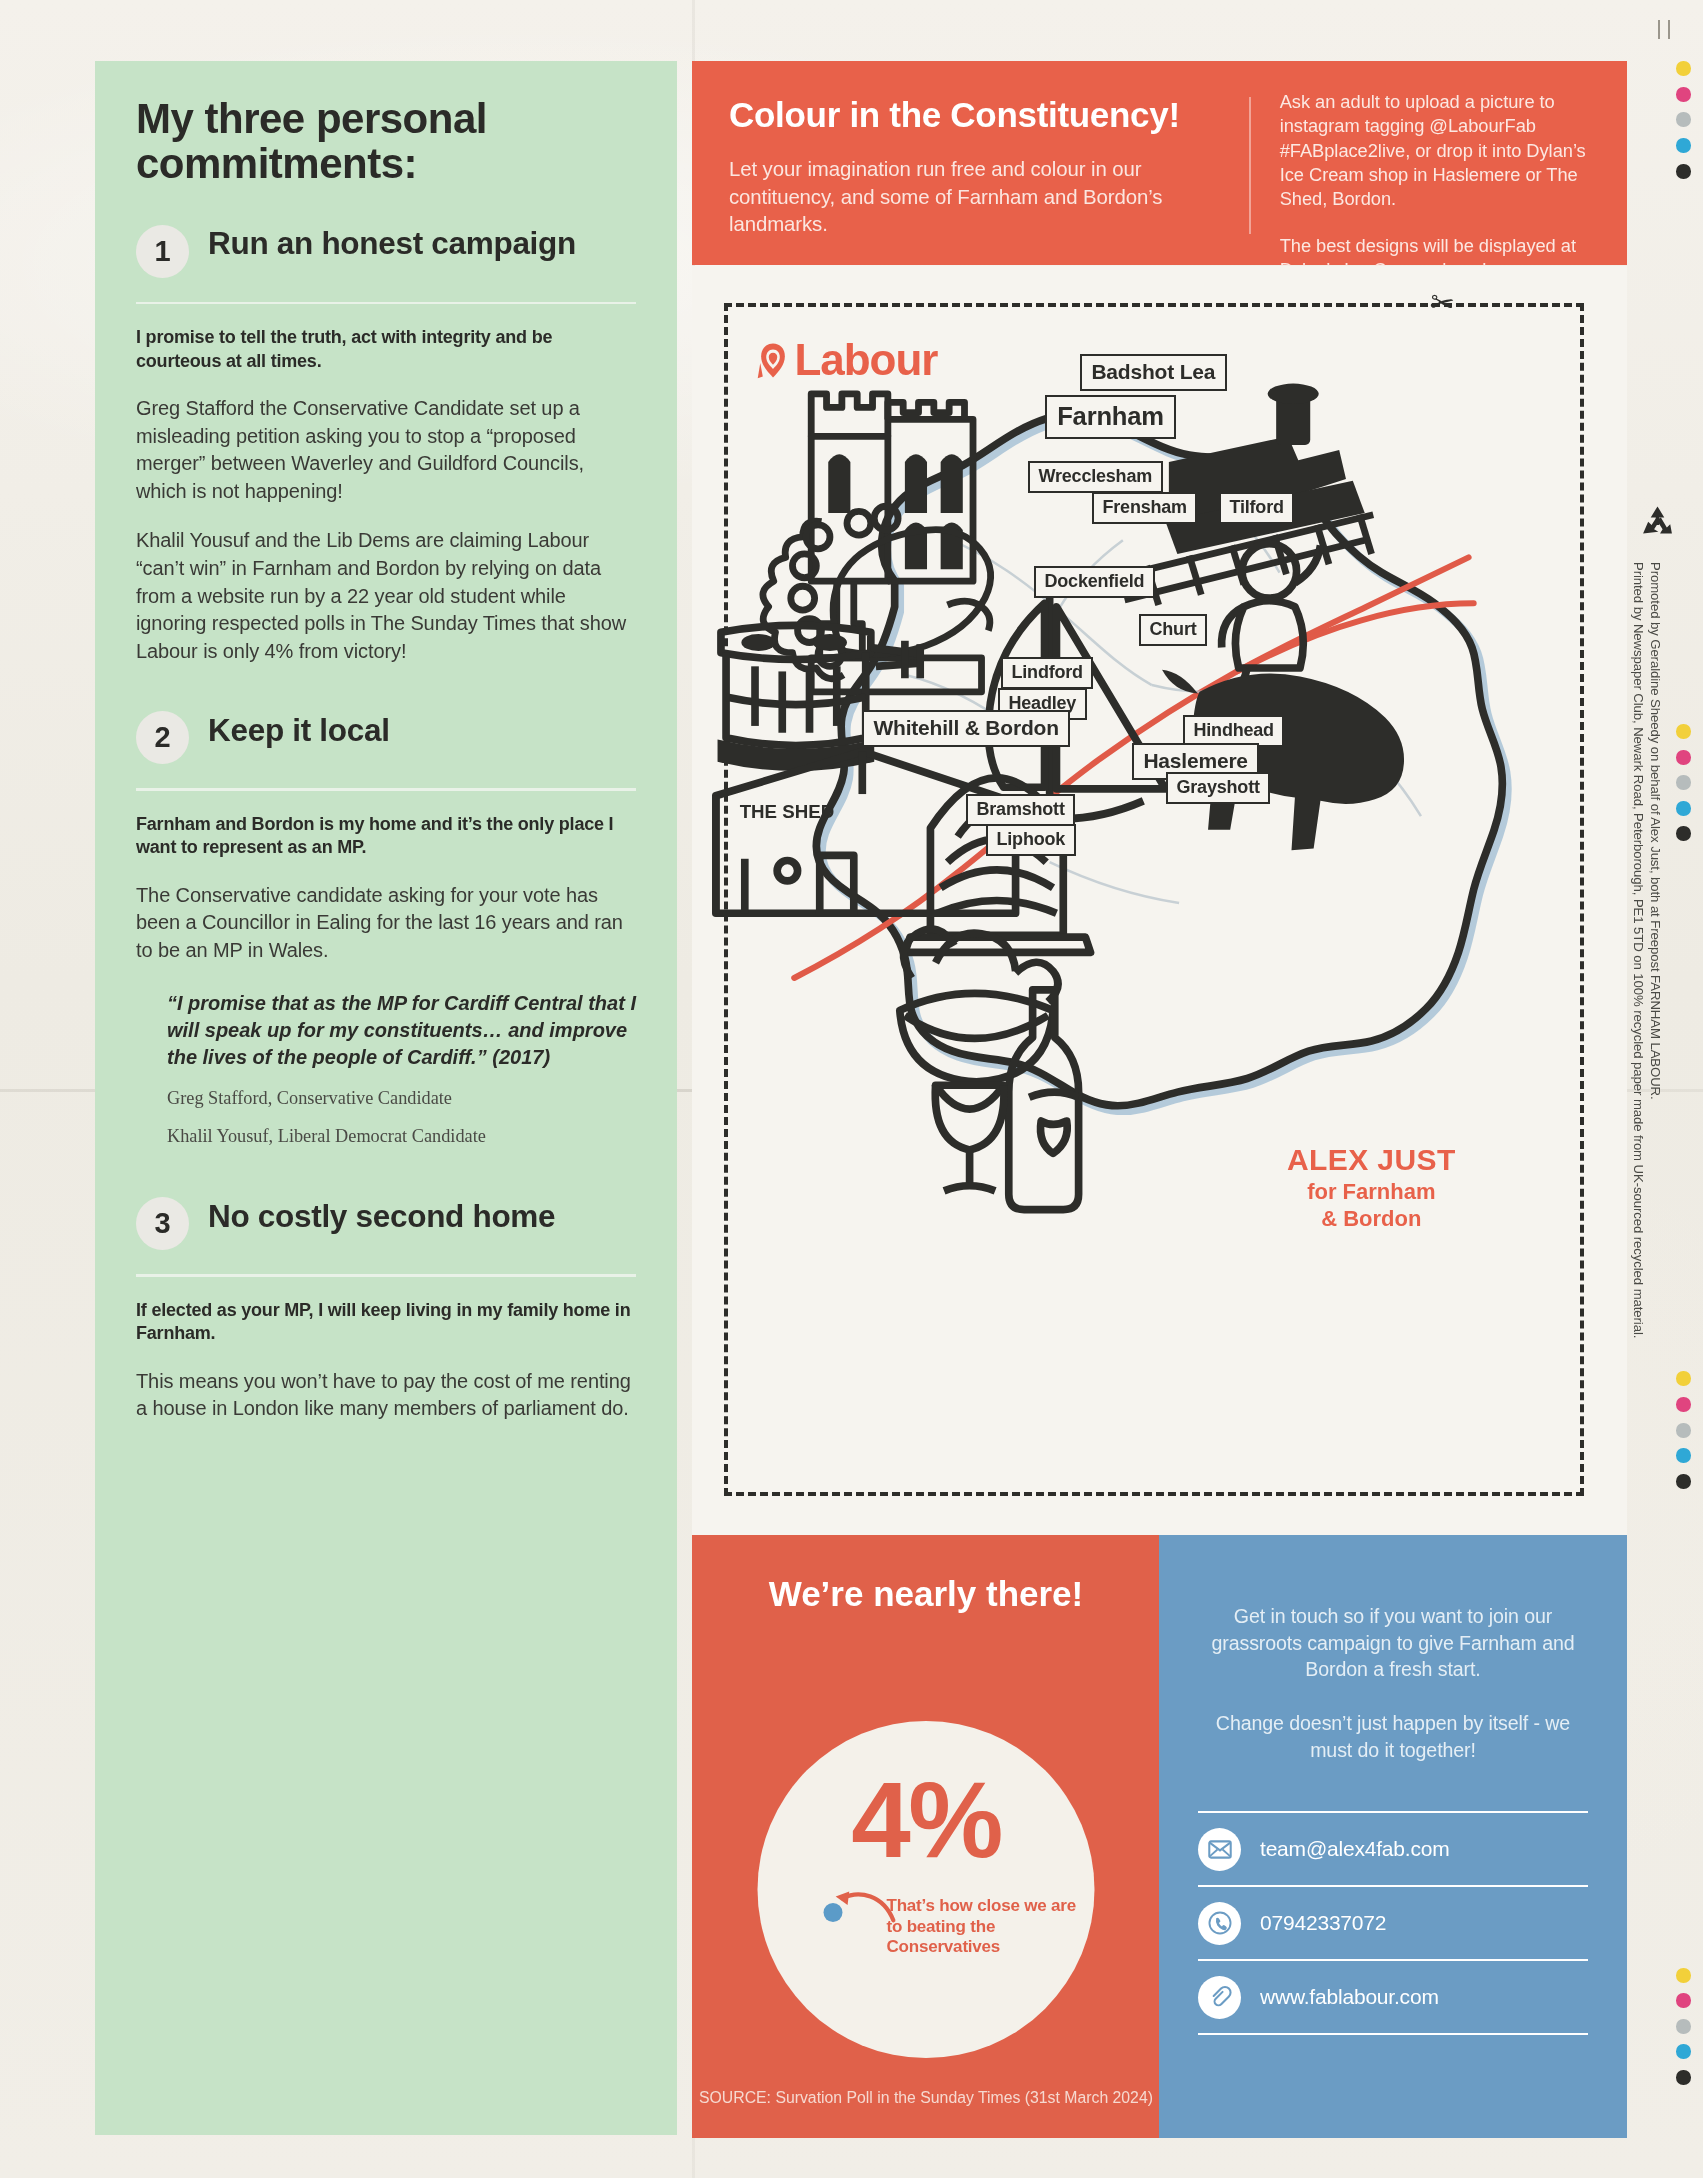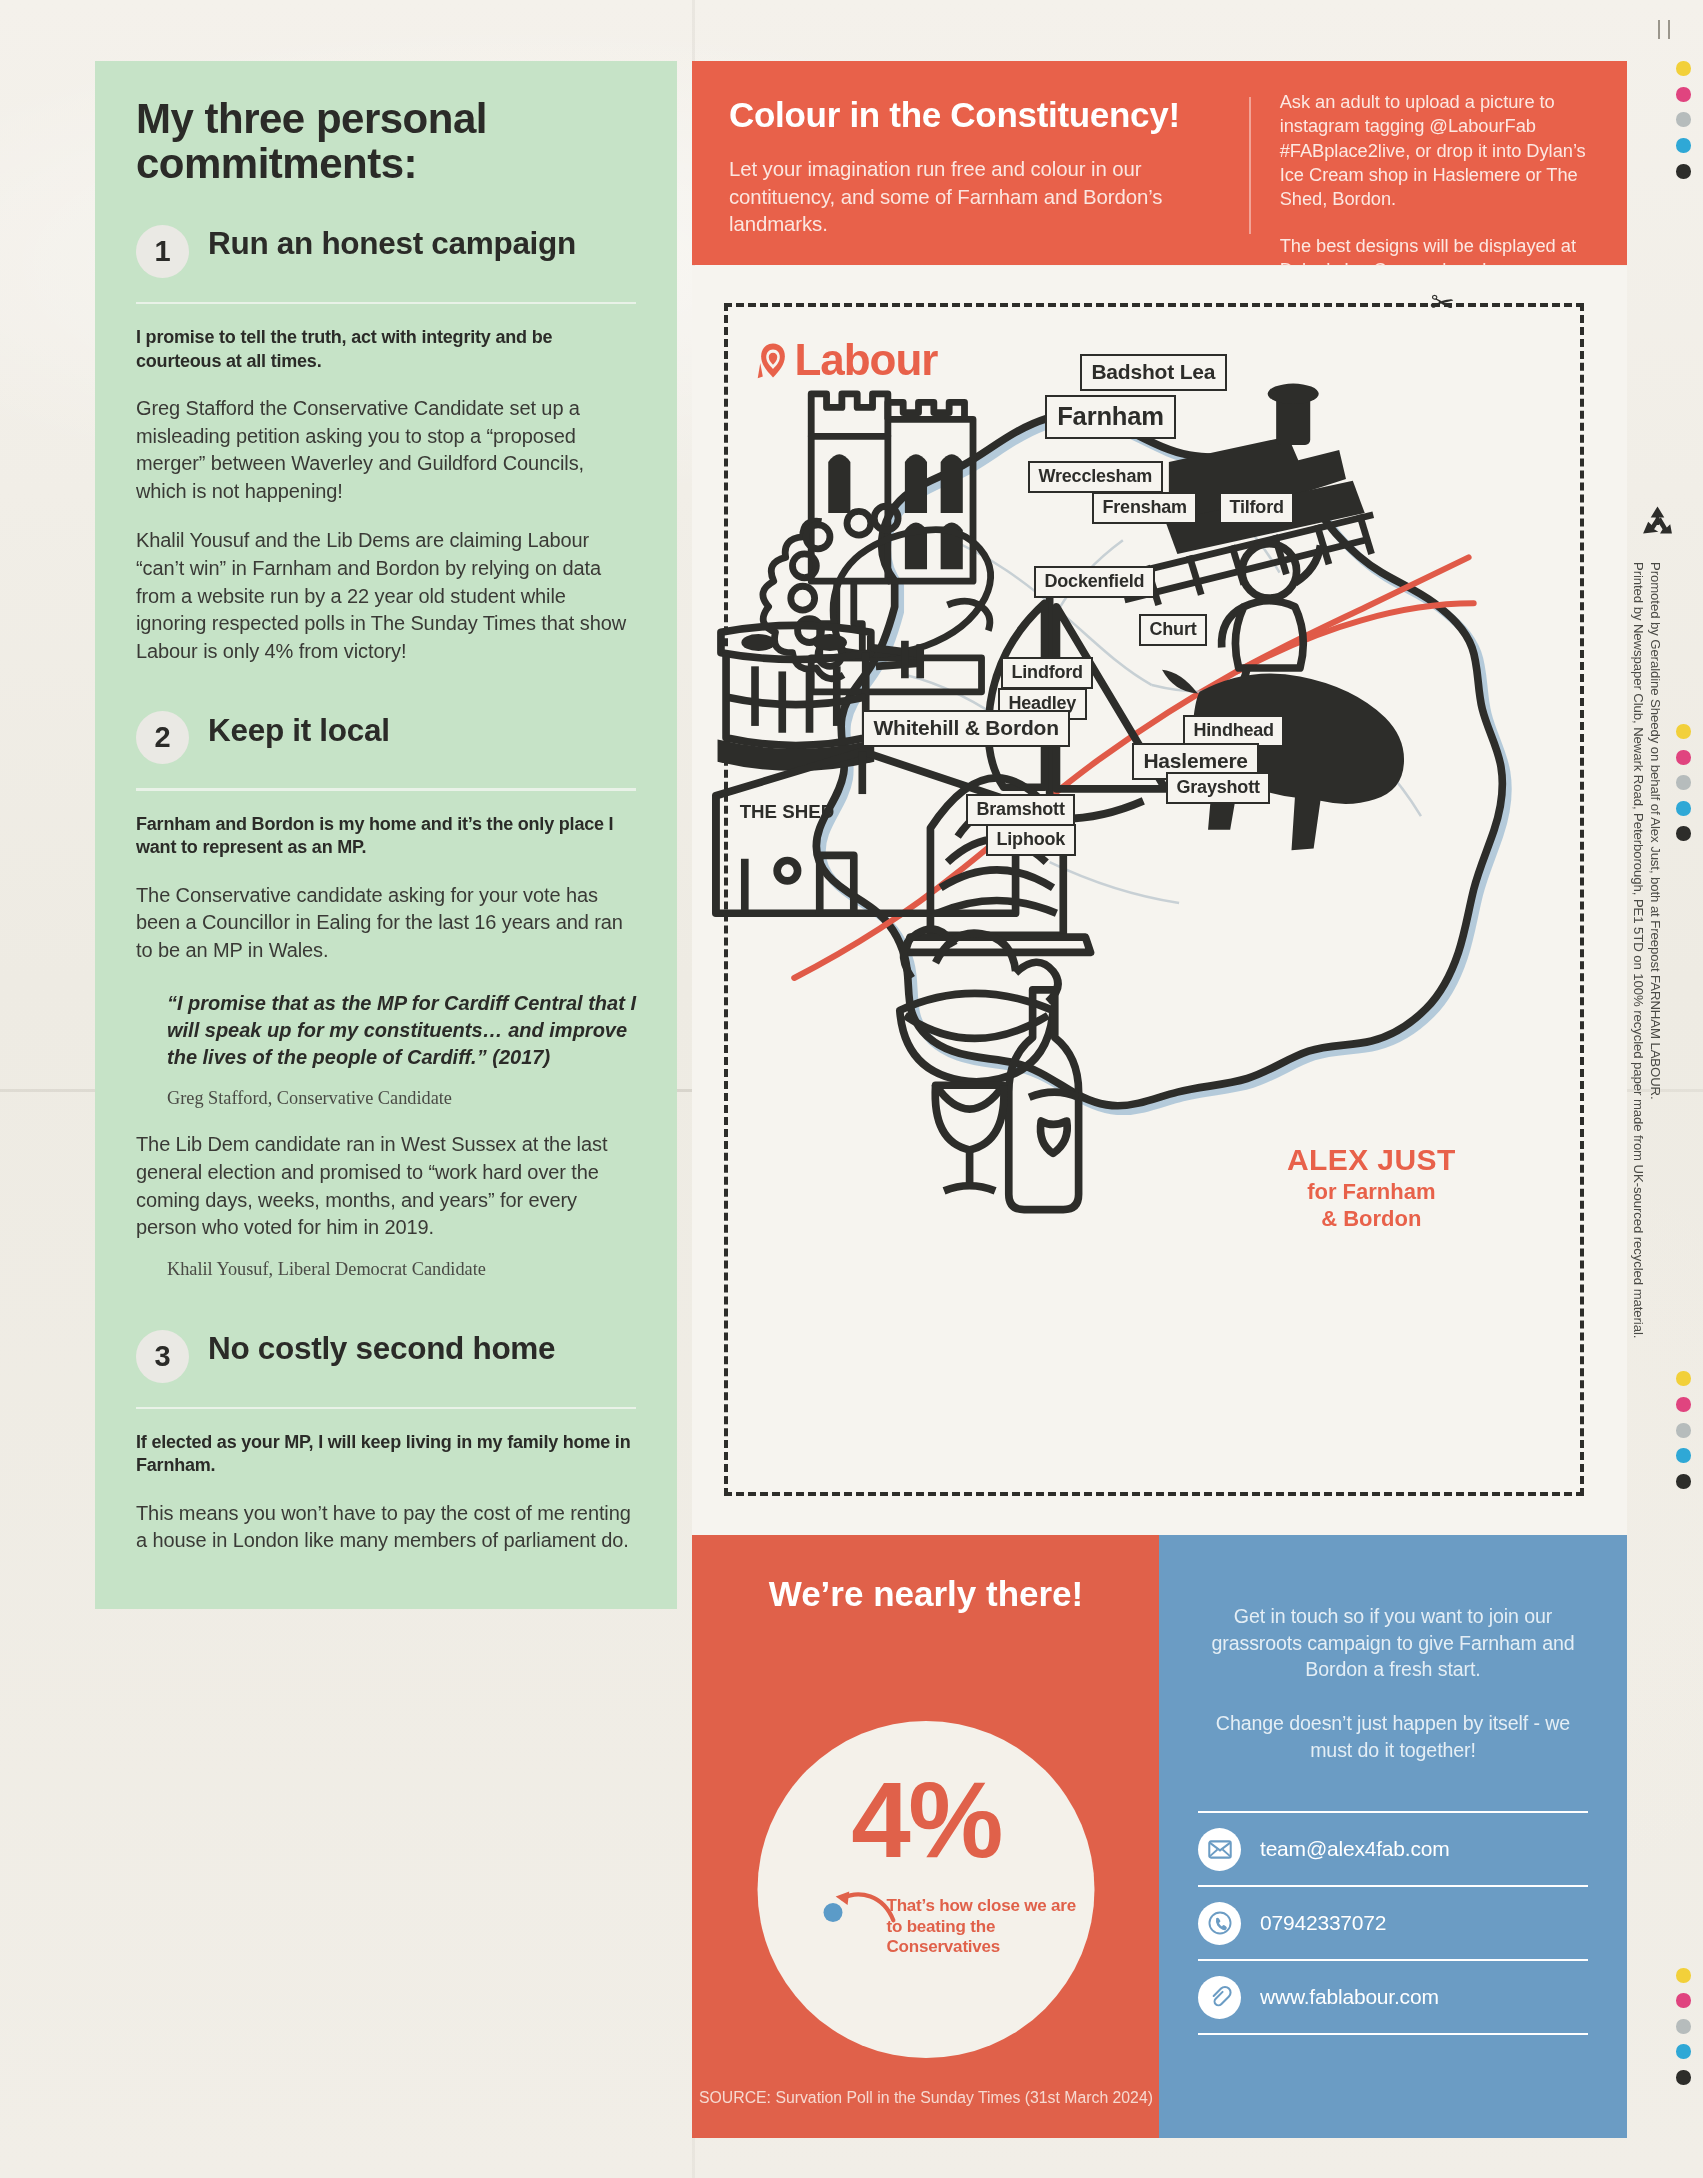--- a/index.html
+++ b/index.html
@@ -26,21 +26,21 @@
   #fold-v { position:absolute; left:0; top:1089px; width:1704px; height:2.6px;
     background: linear-gradient(90deg, rgba(150,145,135,.18), rgba(170,165,155,.32) 40%, rgba(150,145,135,.12));
     pointer-events:none; }
   #fold-h { position:absolute; left:692px; top:0; width:2.6px; height:2179px;
     background: linear-gradient(180deg, rgba(160,155,145,.12), rgba(170,165,155,.22) 50%, rgba(160,155,145,.10));
     pointer-events:none; }
 
   
   #left-col {
     position: absolute; left: 95px; top: 61px;
-    width: 582px; height: 1548px;
+    width: 582px; height: 2074px;
     background: #c6e3c7;
     padding: 36px 41px 0 41px;
   }
   .h1 {
     font-size: 42px; font-weight: bold; line-height: 1.06;
     color: #2b2b28; letter-spacing: -0.5px;
   }
   .commit {
     display: flex; align-items: flex-start; gap: 19px;
     margin-top: 37px;
@@ -252,21 +252,20 @@
 
     <div class="commit sp-top-1">
       <div class="num-badge">2</div>
       <div class="commit-title">Keep it local</div>
     </div>
     <div class="rule"></div>
     <div class="lead">Farnham and Bordon is my home and it’s the only place I want to represent as an MP.</div>
     <div class="body-p">The Conservative candidate asking for your vote has been a Councillor in Ealing for the last 16 years and ran to be an MP in Wales.</div>
     <div class="quote">“I promise that as the MP for Cardiff Central that I will speak up for my constituents… and improve the lives of the people of Cardiff.” (2017)</div>
     <div class="attrib">Greg Stafford, Conservative Candidate</div>
-    <div class="body-p">The Lib Dem candidate ran in West Sussex at the last general election and promised to “work hard over the coming days, weeks, months, and years” for every person who voted for him in 2019.</div>
     <div class="attrib">Khalil Yousuf, Liberal Democrat Candidate</div>
 
     <div class="commit sp-top-2">
       <div class="num-badge">3</div>
       <div class="commit-title">No costly second home</div>
     </div>
     <div class="rule"></div>
     <div class="lead">If elected as your MP, I will keep living in my family home in Farnham.</div>
     <div class="body-p">This means you won’t have to pay the cost of me renting a house in London like many members of parliament do.</div>
   </div>

